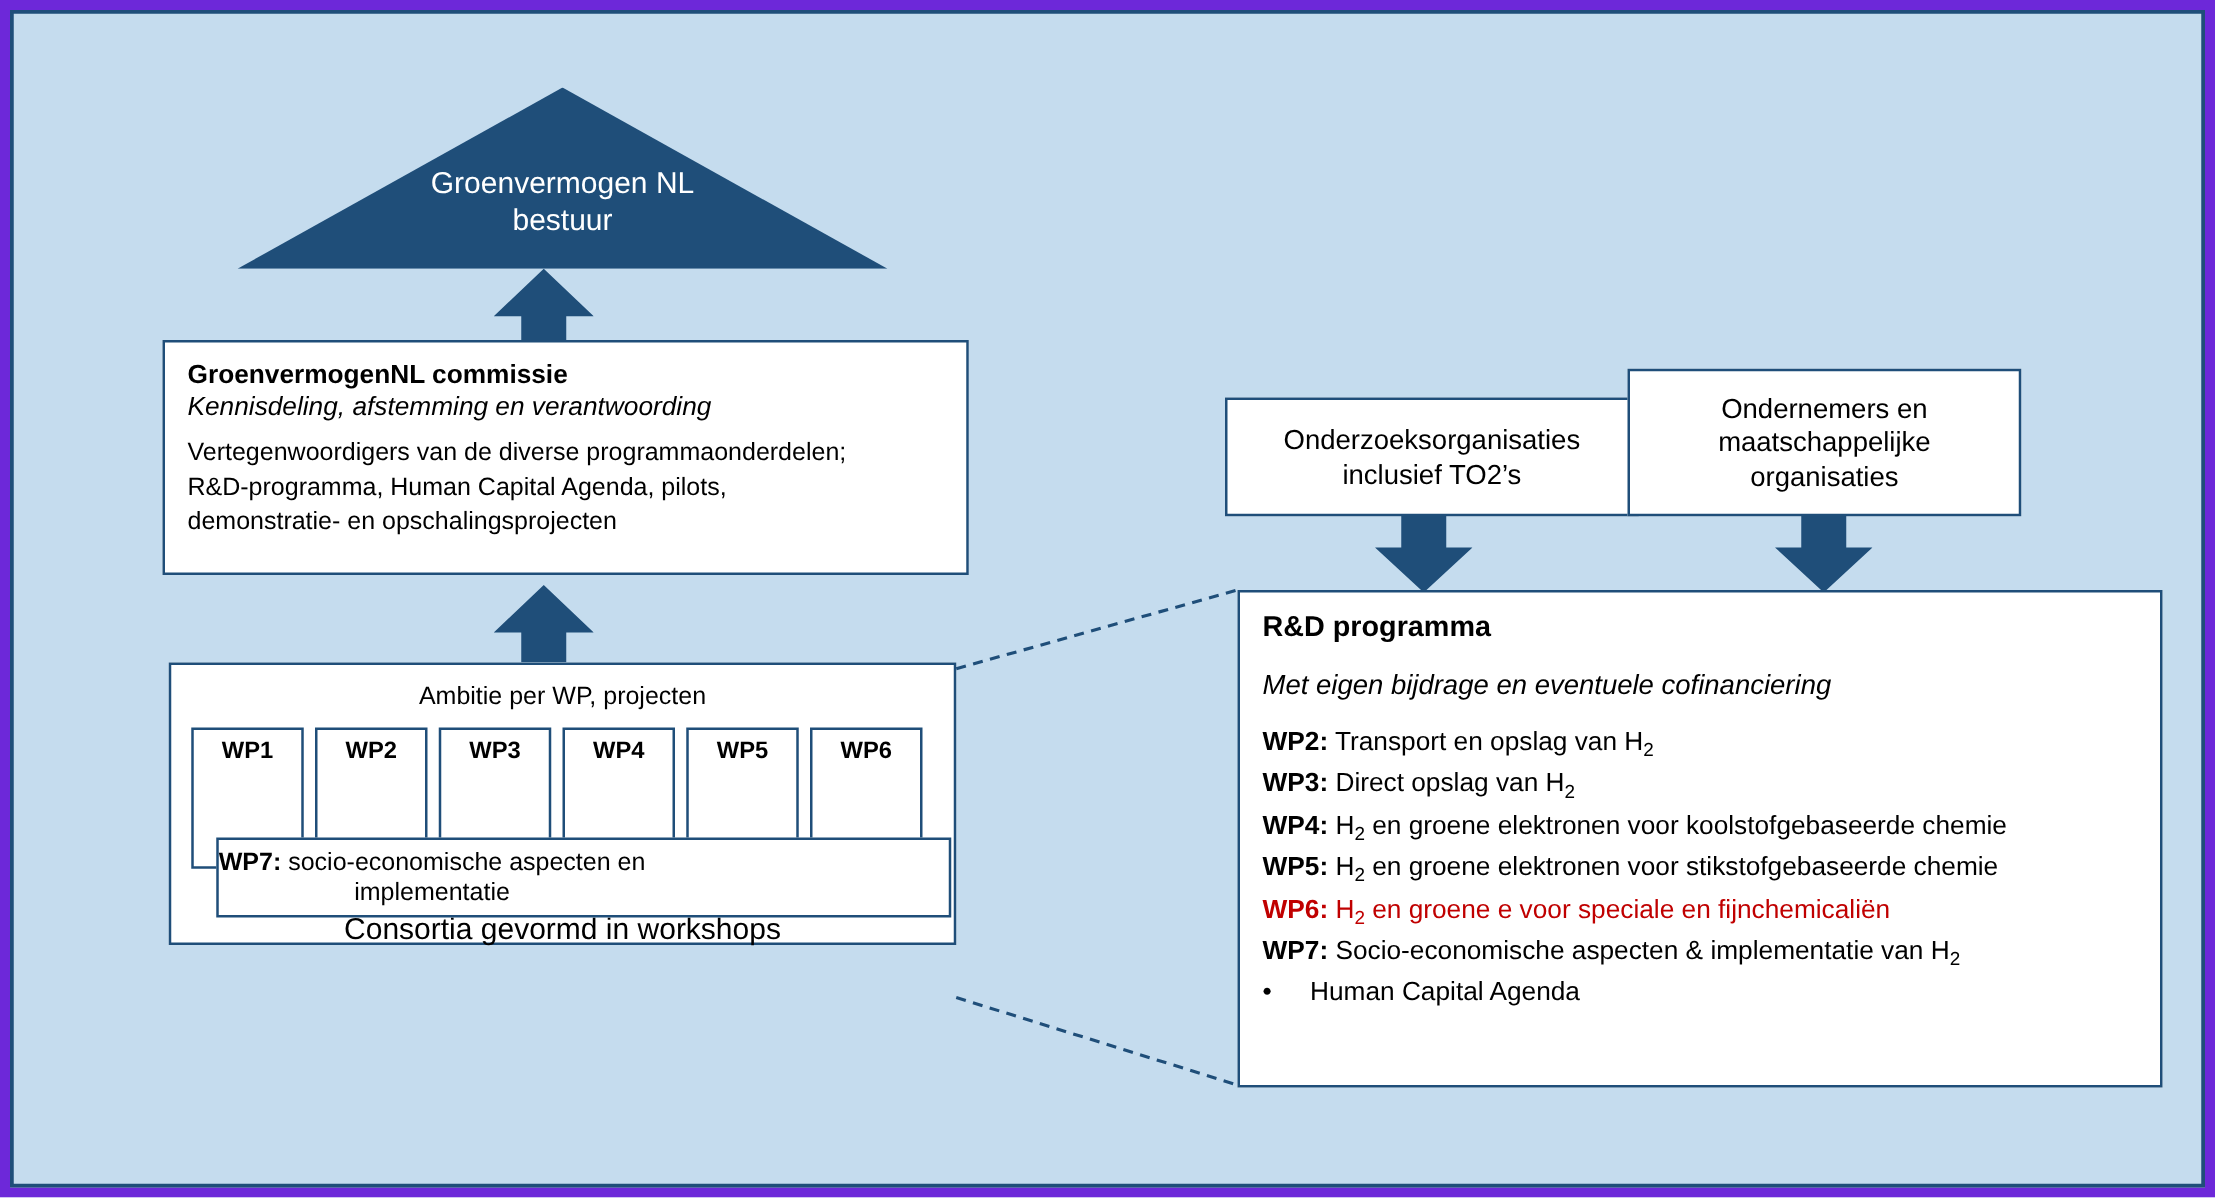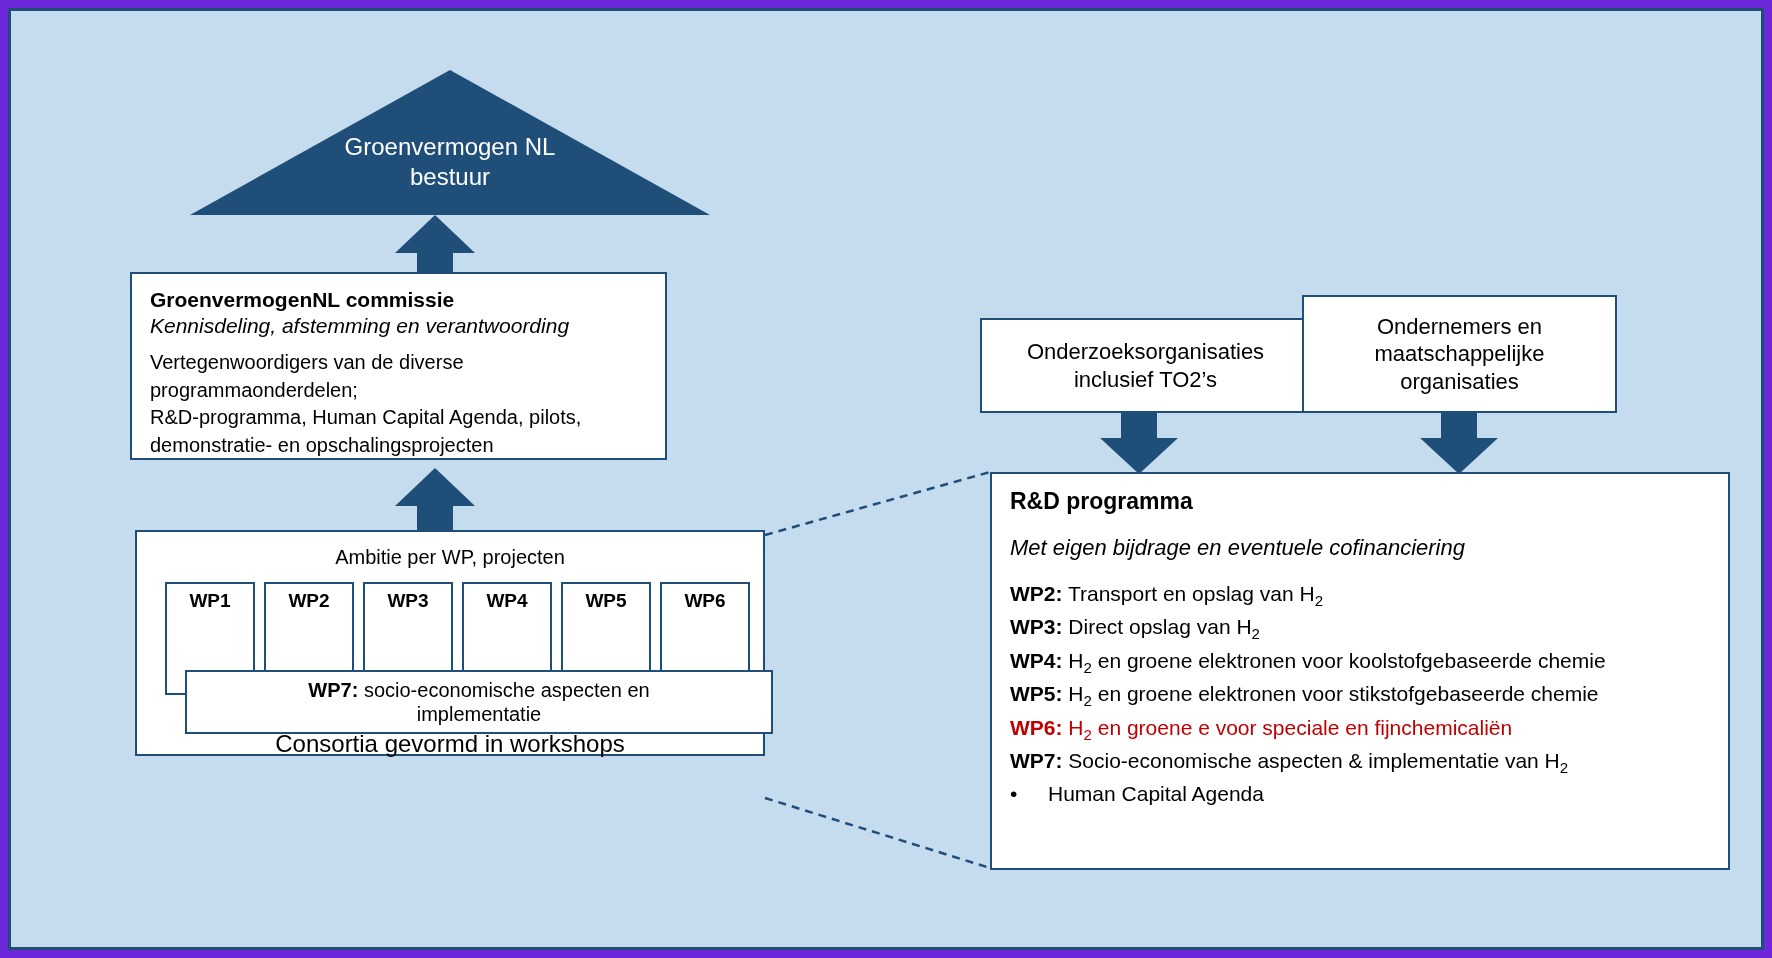--- a/index.html
+++ b/index.html
@@ -54,21 +54,21 @@
     position: absolute;
     background: #ffffff;
     border: 2px solid #1f4e79;
     box-sizing: border-box;
   }
 
   
   #commissie {
     left: 130px;
     top: 272px;
-    width: 537px;
+    width: 645px;
     height: 188px;
     padding: 14px 18px;
   }
   #commissie .c-title {
     font-weight: bold;
     font-size: 21px;
     color: #000;
     margin-bottom: 2px;
   }
   #commissie .c-sub {
@@ -92,21 +92,21 @@
     padding: 0;
   }
   #wpbox .ambitie {
     text-align: center;
     font-size: 20px;
     color: #000;
     padding-top: 14px;
   }
   .wp-row {
     position: absolute;
-    left: 28px;
+    left: 16px;
     top: 50px;
     width: 596px;
     height: 115px;
   }
   .wp-cell {
     position: absolute;
     top: 0;
     width: 90px;
     height: 113px;
     border: 2px solid #1f4e79;
@@ -124,21 +124,20 @@
     position: absolute;
     left: 20px;
     top: 88px;
     width: 588px;
     height: 64px;
     border: 2px solid #1f4e79;
     background: #ffffff;
     box-sizing: border-box;
     display: flex;
     align-items: center;
-    justify-content: center;
     text-align: center;
     font-size: 20px;
     line-height: 1.22;
     color: #000;
     z-index: 5;
   }
   #wpbox .consortia {
     position: absolute;
     left: 0;
     top: 198px;

